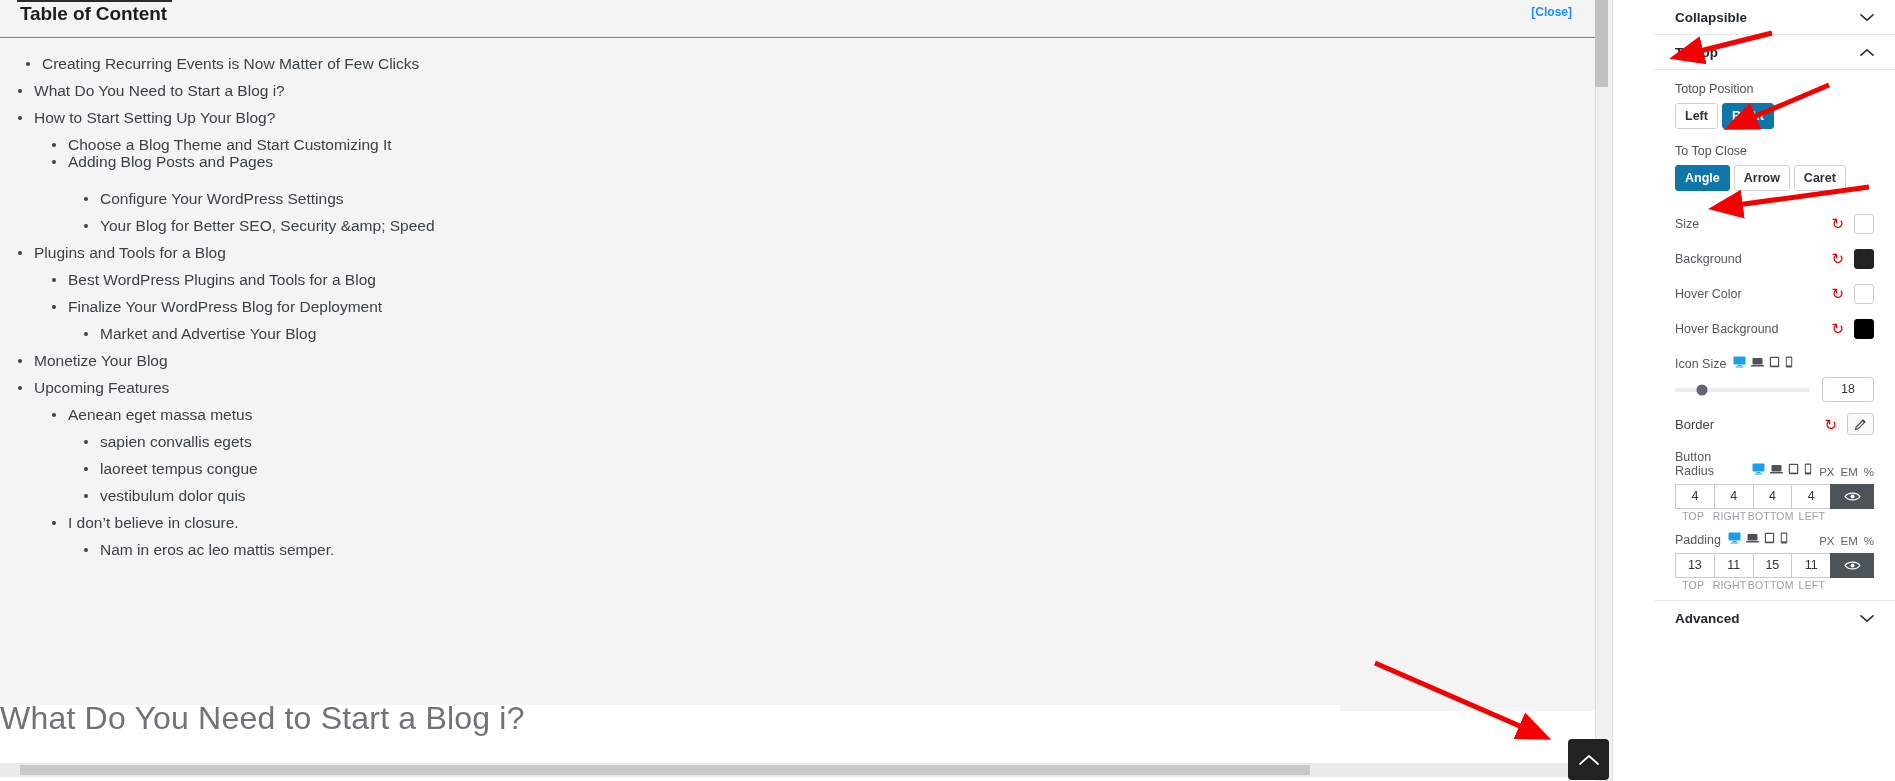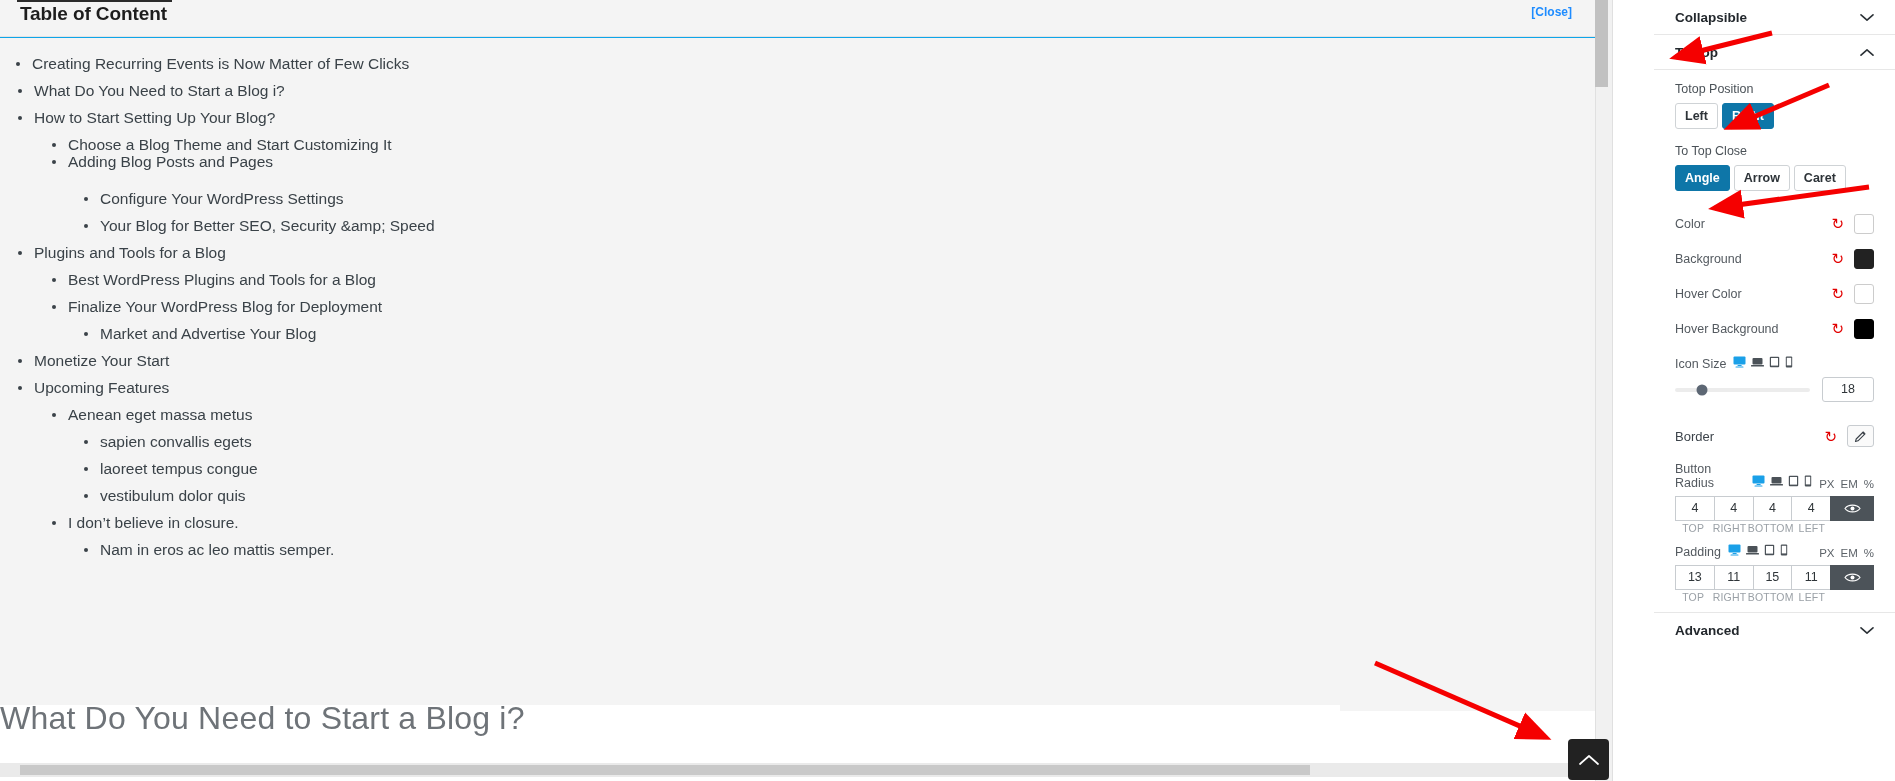--- a/index.html
+++ b/index.html
@@ -16,21 +16,21 @@
     height: 781px;
     background: #ffffff;
   }
 
   
   .toc-panel {
     position: absolute;
     left: 0; top: 0;
     width: 1600px;
     height: 711px;
-    background: #0ea5e9;
+    background: #22c55e;
     overflow: hidden;
   }
   .toc-header {
     position: relative;
     height: 37px;
     background: #f4f4f4;
     border-bottom: 1px solid #e3e3e3;
   }
   .toc-title {
     position: absolute;
@@ -230,21 +230,21 @@
   }
   .row-label-line .lbl { font-size: 12.5px; color: #53595f; }
   .unit-box {
     margin-left: auto;
     display: flex; gap: 6px;
     font-size: 11.5px;
     color: #5d6369;
   }
   .unit-box span { cursor: pointer; }
 
-  .slider-row { display: flex; align-items: center; gap: 12px; margin-bottom: 18px; }
+  .slider-row { display: flex; align-items: center; gap: 12px; margin-bottom: 6px; }
   .slider {
     position: relative;
     flex: 1;
     height: 4px;
     background: #ececec;
     border-radius: 2px;
     cursor: pointer;
   }
   .slider .knob {
     position: absolute;
@@ -332,32 +332,32 @@
 <div class="screen">
 
   <div class="toc-panel">
     <div class="toc-header">
       <div class="toc-title-rule"></div>
       <div class="toc-title">Table of Content</div>
       <div class="toc-close">[Close]</div>
     </div>
     <div class="toc-body">
       <ul class="toc-list" id="toc-list">
-          <li class="toc-item" style="position: absolute; left: 32px; top: 18px;"><span class="bullet"></span><span>Creating Recurring Events is Now Matter of Few Clicks</span></li>
+          <li class="toc-item" style="position: absolute; left: 42px; top: 18px;"><span class="bullet"></span><span>Creating Recurring Events is Now Matter of Few Clicks</span></li>
           <li class="toc-item" style="position: absolute; left: 34px; top: 45px;"><span class="bullet"></span><span>What Do You Need to Start a Blog i?</span></li>
           <li class="toc-item" style="position: absolute; left: 34px; top: 72px;"><span class="bullet"></span><span>How to Start Setting Up Your Blog?</span></li>
           <li class="toc-item" style="position: absolute; left: 68px; top: 99px;"><span class="bullet"></span><span>Choose a Blog Theme and Start Customizing It</span></li>
           <li class="toc-item" style="position: absolute; left: 68px; top: 116px;"><span class="bullet"></span><span>Adding Blog Posts and Pages</span></li>
           <li class="toc-item" style="position: absolute; left: 100px; top: 153px;"><span class="bullet"></span><span>Configure Your WordPress Settings</span></li>
           <li class="toc-item" style="position: absolute; left: 100px; top: 180px;"><span class="bullet"></span><span>Your Blog for Better SEO, Security &amp;amp; Speed</span></li>
           <li class="toc-item" style="position: absolute; left: 34px; top: 207px;"><span class="bullet"></span><span>Plugins and Tools for a Blog</span></li>
           <li class="toc-item" style="position: absolute; left: 68px; top: 234px;"><span class="bullet"></span><span>Best WordPress Plugins and Tools for a Blog</span></li>
           <li class="toc-item" style="position: absolute; left: 68px; top: 261px;"><span class="bullet"></span><span>Finalize Your WordPress Blog for Deployment</span></li>
           <li class="toc-item" style="position: absolute; left: 100px; top: 288px;"><span class="bullet"></span><span>Market and Advertise Your Blog</span></li>
-          <li class="toc-item" style="position: absolute; left: 34px; top: 315px;"><span class="bullet"></span><span>Monetize Your Start</span></li>
+          <li class="toc-item" style="position: absolute; left: 34px; top: 315px;"><span class="bullet"></span><span>Monetize Your Blog</span></li>
           <li class="toc-item" style="position: absolute; left: 34px; top: 342px;"><span class="bullet"></span><span>Upcoming Features</span></li>
           <li class="toc-item" style="position: absolute; left: 68px; top: 369px;"><span class="bullet"></span><span>Aenean eget massa metus</span></li>
           <li class="toc-item" style="position: absolute; left: 100px; top: 396px;"><span class="bullet"></span><span>sapien convallis egets</span></li>
           <li class="toc-item" style="position: absolute; left: 100px; top: 423px;"><span class="bullet"></span><span>laoreet tempus congue</span></li>
           <li class="toc-item" style="position: absolute; left: 100px; top: 450px;"><span class="bullet"></span><span>vestibulum dolor quis</span></li>
           <li class="toc-item" style="position: absolute; left: 68px; top: 477px;"><span class="bullet"></span><span>I don’t believe in closure.</span></li>
           <li class="toc-item" style="position: absolute; left: 100px; top: 504px;"><span class="bullet"></span><span>Nam in eros ac leo mattis semper.</span></li>
         </ul>
     </div>
   </div>
@@ -408,21 +408,21 @@
       </div>
 
       <div class="field-label">To Top Close</div>
       <div class="btn-group">
         <button class="bg-btn sel">Angle</button>
         <button class="bg-btn">Arrow</button>
         <button class="bg-btn">Caret</button>
       </div>
 
       <div class="color-row">
-        <span class="lbl">Color</span>
+        <span class="lbl">Size</span>
         <span class="color-right">
           <span class="reset-icon">↻</span>
           <span class="swatch" style="background:#ffffff;"></span>
         </span>
       </div>
 
       <div class="color-row">
         <span class="lbl">Background</span>
         <span class="color-right">
           <span class="reset-icon">↻</span>

